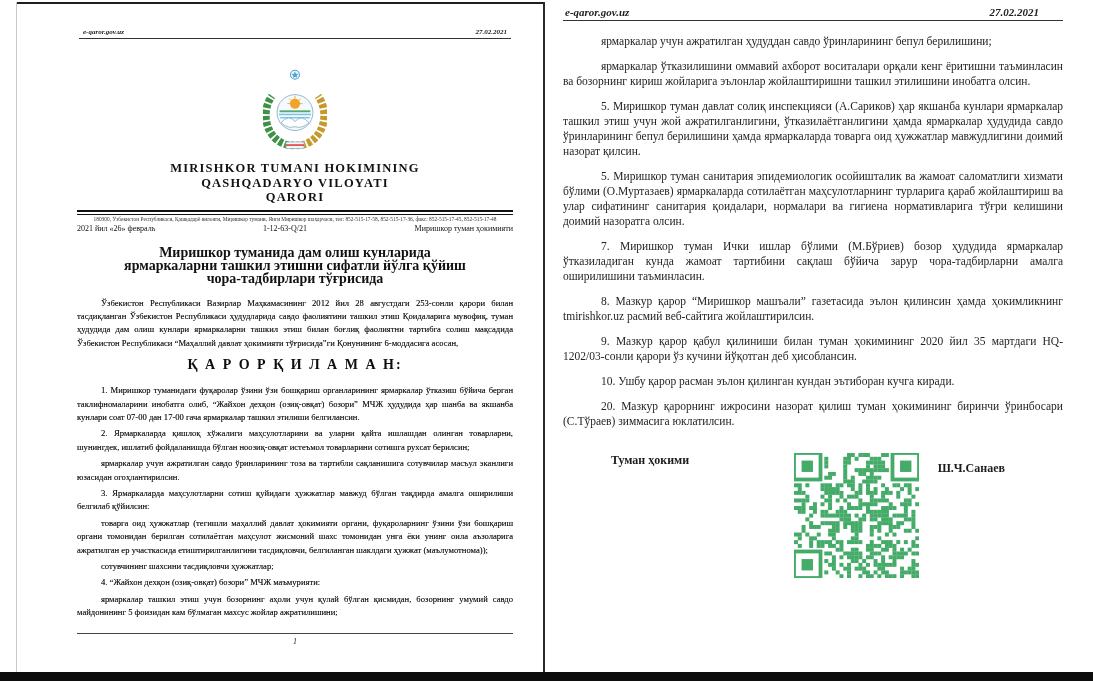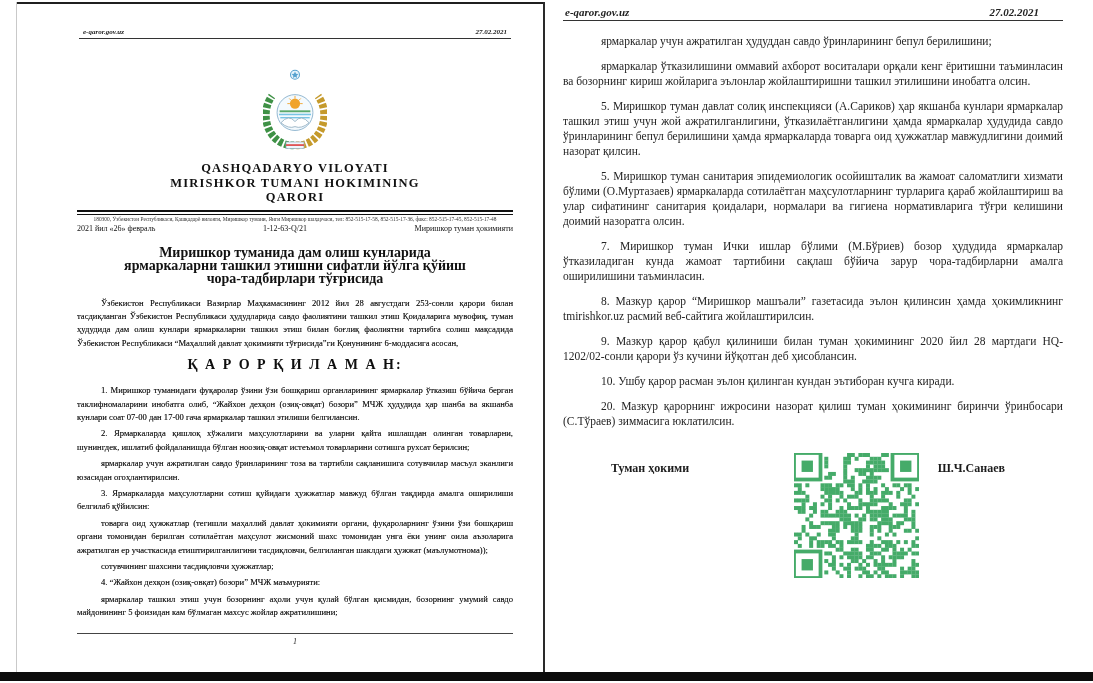--- a/index.html
+++ b/index.html
@@ -37,21 +37,21 @@
   
   .page-right{position:absolute;left:545px;top:0;width:548px;height:672px;background:#fff;}
   .rp-inner{padding:6px 30px 0 18px;}
   .rp-header{display:flex;justify-content:space-between;align-items:flex-end;
              font-style:italic;font-weight:bold;font-size:11px;color:#222;padding:0 24px 2px 2px;}
   .rp-rule{border-top:1.6px solid #333;}
   .rp-body{margin-top:13px;}
   .rp-body p{font-size:11.5px;line-height:15px;text-align:justify;text-indent:38px;
              margin:0 0 10px 0;color:#242424;}
   .signature-row{display:flex;align-items:flex-start;margin-top:24px;}
-  .sig-left{font-weight:bold;font-size:12px;margin-left:48px;margin-top:8px;}
+  .sig-left{font-weight:bold;font-size:12px;margin-left:48px;margin-top:0;}
   .sig-right{font-weight:bold;font-size:12px;margin-left:auto;margin-right:58px;margin-top:8px;}
   .qr-box{width:125px;height:125px;margin-left:105px;}
 </style>
 </head>
 <body>
 
 <div class="canvas">
   <div class="frame-top"></div>
   <div class="frame-left"></div>
   <div class="page-divider"></div>
@@ -89,22 +89,22 @@
           <path d="M27 78 h46" stroke="#79c4e4" stroke-width="2.2"></path>
 
           <path d="M28 86 Q40 72 50 84 Q60 72 72 86 Q60 96 50 92 Q40 96 28 86 Z" fill="#ffffff" stroke="#97b2c4" stroke-width="1.4"></path>
 
           <rect x="36" y="116" width="28" height="10" fill="#eef6fb" stroke="#9db6c9" stroke-width="1.2"></rect>
           <rect x="36" y="119.5" width="28" height="2.6" fill="#d44"></rect>
         </svg>
       </div>
 
       <div class="lp-org">
+        <div>MIRISHKOR TUMANI HOKIMINING</div>
         <div>QASHQADARYO VILOYATI</div>
-        <div>MIRISHKOR TUMANI HOKIMINING</div>
         <div>QARORI</div>
       </div>
 
       <div class="lp-double-rule"></div>
       <div class="lp-address">180300, Ўзбекистон Республикаси, Қашқадарё вилояти, Миришкор тумани, Янги Миришкор шаҳарчаси, тел: 852-515-17-58, 852-515-17-36, факс: 852-515-17-45, 852-515-17-48</div>
 
       <div class="lp-meta">
         <span>2021 йил «26» февраль</span>
         <span>1-12-63-Q/21</span>
         <span>Миришкор туман ҳокимияти</span>
@@ -136,21 +136,21 @@
       </div>
       <div class="rp-rule"></div>
 
       <div class="rp-body">
         <p>ярмаркалар учун ажратилган ҳудуддан савдо ўринларининг бепул берилишини;</p>
         <p>ярмаркалар ўтказилишини оммавий ахборот воситалари орқали кенг ёритишни таъминласин ва бозорнинг кириш жойларига эълонлар жойлаштиришни ташкил этилишини инобатга олсин.</p>
         <p>5. Миришкор туман давлат солиқ инспекцияси (А.Сариков) ҳар якшанба кунлари ярмаркалар ташкил этиш учун жой ажратилганлигини, ўтказилаётганлигини ҳамда ярмаркалар ҳудудида савдо ўринларининг бепул берилишини ҳамда ярмаркаларда товарга оид ҳужжатлар мавжудлигини доимий назорат қилсин.</p>
         <p>5. Миришкор туман санитария эпидемиологик осойишталик ва жамоат саломатлиги хизмати бўлими (О.Муртазаев) ярмаркаларда сотилаётган маҳсулотларнинг турларига қараб жойлаштириш ва улар сифатининг санитария қоидалари, нормалари ва гигиена нормативларига тўғри келишини доимий назоратга олсин.</p>
         <p>7. Миришкор туман Ички ишлар бўлими (М.Бўриев) бозор ҳудудида ярмаркалар ўтказиладиган кунда жамоат тартибини сақлаш бўйича зарур чора-тадбирларни амалга оширилишини таъминласин.</p>
         <p>8. Мазкур қарор “Миришкор машъали” газетасида эълон қилинсин ҳамда ҳокимликнинг tmirishkor.uz расмий веб-сайтига жойлаштирилсин.</p>
-        <p>9. Мазкур қарор қабул қилиниши билан туман ҳокимининг 2020 йил 28 мартдаги HQ-1202/02-сонли қарори ўз кучини йўқотган деб ҳисоблансин.</p>
+        <p>9. Мазкур қарор қабул қилиниши билан туман ҳокимининг 2020 йил 35 мартдаги HQ-1202/03-сонли қарори ўз кучини йўқотган деб ҳисоблансин.</p>
         <p>10. Ушбу қарор расман эълон қилинган кундан эътиборан кучга киради.</p>
         <p>20. Мазкур қарорнинг ижросини назорат қилиш туман ҳокимининг биринчи ўринбосари (С.Тўраев) зиммасига юклатилсин.</p>
 
         <div class="signature-row">
           <span class="sig-left">Туман ҳокими</span>
           <div class="qr-box"><svg width="125" height="125" xmlns="http://www.w3.org/2000/svg">
                 <rect x="53.03" y="0.00" width="3.99" height="3.99" fill="#45ab69"></rect>
                 <rect x="56.82" y="0.00" width="3.99" height="3.99" fill="#45ab69"></rect>
                 <rect x="64.39" y="0.00" width="3.99" height="3.99" fill="#45ab69"></rect>
                 <rect x="68.18" y="0.00" width="3.99" height="3.99" fill="#45ab69"></rect>

